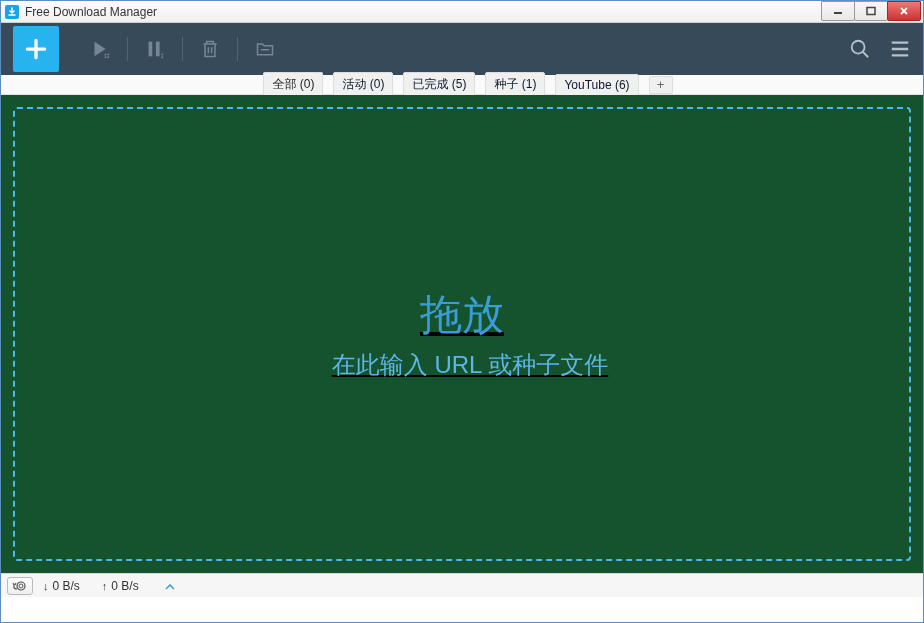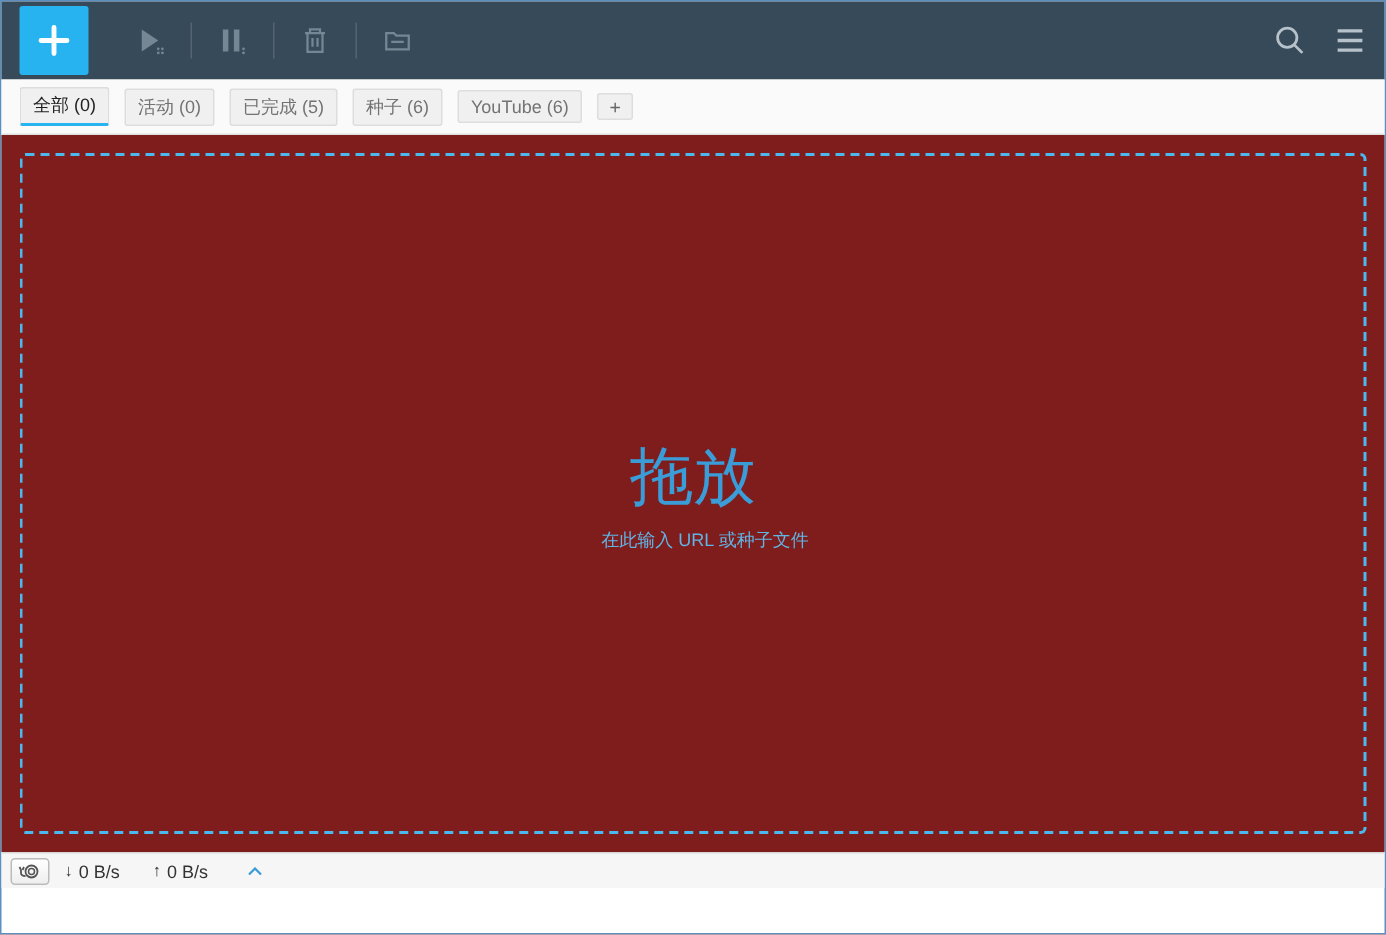--- a/index.html
+++ b/index.html
@@ -22,45 +22,70 @@
     .add-btn { width: 46px; height: 46px; background: #26b3f0; display: flex; align-items: center; justify-content: center; border-radius: 2px; margin-right: 20px; }
     .add-btn svg { width: 26px; height: 26px; }
     .tool-group { display: flex; align-items: center; height: 100%; }
     .tool-btn { width: 42px; height: 36px; display: flex; align-items: center; justify-content: center; opacity: 0.6; }
     .tool-sep { width: 1px; height: 24px; background: rgba(255,255,255,0.15); margin: 0 6px; }
     .toolbar-spacer { flex: 1; }
     .right-tools { display: flex; align-items: center; gap: 18px; }
     .right-tools .icon-btn { display: flex; align-items: center; justify-content: center; opacity: 0.85; }
     
     
-    .filter-row { height: 37px; background: #fafafa; border-bottom: 1px solid #e0e0e0; display: flex; align-items: center; padding-left: 12px; gap: 10px; }
-    .filter-tab { font-size: 12px; color: #737373; padding: 3px 8px; background: #f0f0f0; border: 1px solid #ddd; border-radius: 2px; }
+    .filter-row { height: 20px; background: #fafafa; border-bottom: 1px solid #e0e0e0; display: flex; align-items: center; padding-left: 12px; gap: 10px; justify-content: center; }
+    .filter-tab { font-size: 12px; color: #0f172a; padding: 3px 8px; background: #f0f0f0; border: 1px solid #ddd; border-radius: 2px; }
     .filter-tab.active { border-bottom: 2px solid #26b3f0; color: #222; }
     .add-filter { width: 24px; height: 18px; background: #f0f0f0; border: 1px solid #ddd; display: flex; align-items: center; justify-content: center; font-size: 13px; color: #666; border-radius: 2px; }
     
     
-    .main-area { height: 478px; background: #7f1d1d; padding: 12px; position: relative; }
+    .main-area { height: 478px; background: #14532d; padding: 12px; position: relative; text-decoration: underline; }
     .drop-zone { width: 100%; height: 100%; border: 2px dashed #4bb8ee; border-radius: 4px; display: flex; flex-direction: column; align-items: center; justify-content: center; }
     .drop-title { font-size: 42px; color: #3a9dd8; font-weight: 300; margin-bottom: 6px; }
-    .drop-sub { font-size: 12px; color: #5fb5e5; font-weight: 300; margin-left: 16px; }
+    .drop-sub { font-size: 24px; color: #5fb5e5; font-weight: 300; margin-left: 16px; }
     
     
     .statusbar { height: 24px; border-top: 1px solid #d8d8d8; background: #f6f6f6; display: flex; align-items: center; padding: 0 6px; }
     .snail-btn { width: 26px; height: 18px; border: 1px solid #bbb; border-radius: 3px; background: linear-gradient(#fff,#eee); display: flex; align-items: center; justify-content: center; margin-right: 10px; }
     .speed-item { display: flex; align-items: center; gap: 4px; font-size: 12px; color: #333; margin-right: 22px; }
     .arrow { font-size: 11px; }
     .collapse-btn { color: #3a9dd8; font-size: 11px; margin-left: 4px; }
     
     .window-outer { width: 924px; height: 623px; border: 1px solid #5a8fc0; background: #fff; box-shadow: 0 0 0 1px rgba(0,0,0,0.05); }
   </style>
 </head>
 <body>
 
 <div class="window-outer">
 
+  <div class="titlebar">
+    <div class="app-icon">
+      <svg viewBox="0 0 10 10">
+          <path d="M5 1 L5 6 M3 4 L5 6 L7 4 M2 8 L8 8" stroke="#fff" stroke-width="1.5" fill="none" stroke-linecap="round"></path>
+        </svg>
+    </div>
+    <span class="title-text">Free Download Manager</span>
+    <div class="win-controls">
+      <div class="win-btn min">
+        <svg viewBox="0 0 12 10">
+            <rect x="2" y="6" width="8" height="2" fill="#444"></rect>
+          </svg>
+      </div>
+      <div class="win-btn max">
+        <svg viewBox="0 0 12 10">
+            <rect x="2" y="1.5" width="8" height="7" fill="none" stroke="#444" stroke-width="1.5"></rect>
+          </svg>
+      </div>
+      <div class="win-btn close">
+        <svg viewBox="0 0 12 10">
+            <path d="M3 2 L9 8 M9 2 L3 8" stroke="#fff" stroke-width="1.8"></path>
+          </svg>
+      </div>
+    </div>
+  </div>
 
   <div class="toolbar">
     <div class="add-btn">
       <svg viewBox="0 0 24 24">
           <path d="M12 4 L12 20 M4 12 L20 12" stroke="#fff" stroke-width="3" stroke-linecap="round"></path>
         </svg>
     </div>
     <div class="tool-group">
       <div class="tool-btn">
         <svg width="22" height="22" viewBox="0 0 24 24">
@@ -106,21 +131,21 @@
             <path d="M3 5 L21 5 M3 12 L21 12 M3 19 L21 19" stroke="#cdd6dd" stroke-width="2.5"></path>
           </svg>
       </div>
     </div>
   </div>
 
   <div class="filter-row">
     <div class="filter-tab active">全部 (0)</div>
     <div class="filter-tab">活动 (0)</div>
     <div class="filter-tab">已完成 (5)</div>
-    <div class="filter-tab">种子 (6)</div>
+    <div class="filter-tab">种子 (1)</div>
     <div class="filter-tab">YouTube (6)</div>
     <div class="add-filter">+</div>
   </div>
 
   <div class="main-area">
     <div class="drop-zone">
       <div class="drop-title">拖放</div>
       <div class="drop-sub">在此输入 URL 或种子文件</div>
     </div>
   </div>

